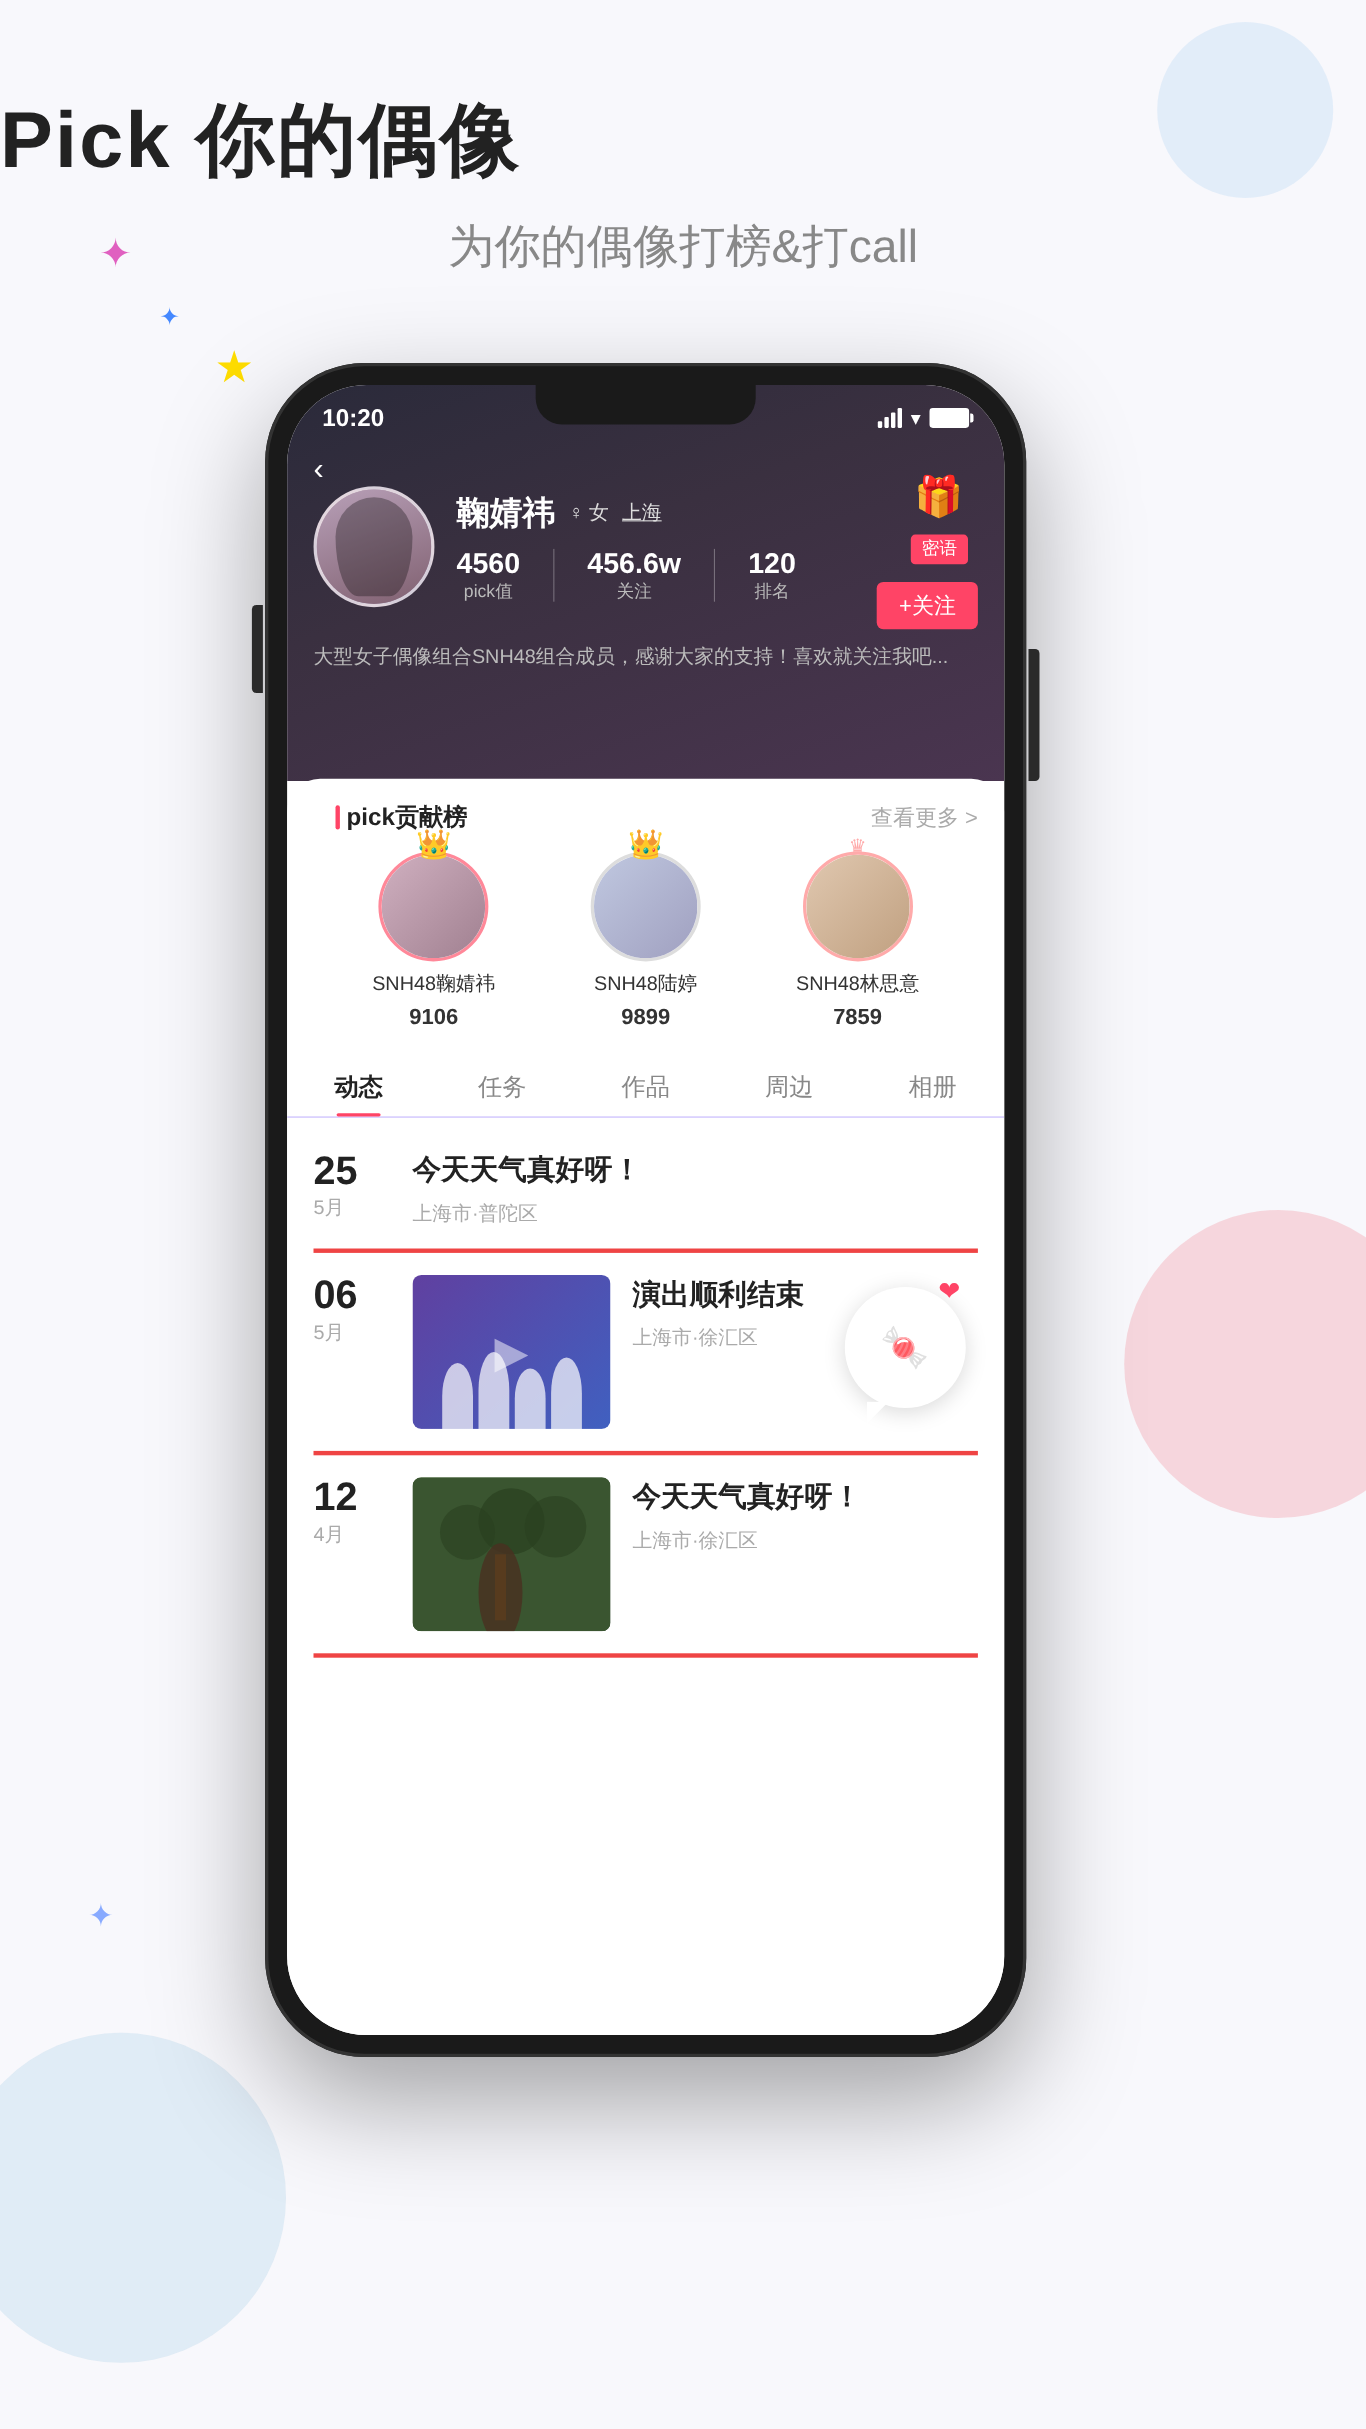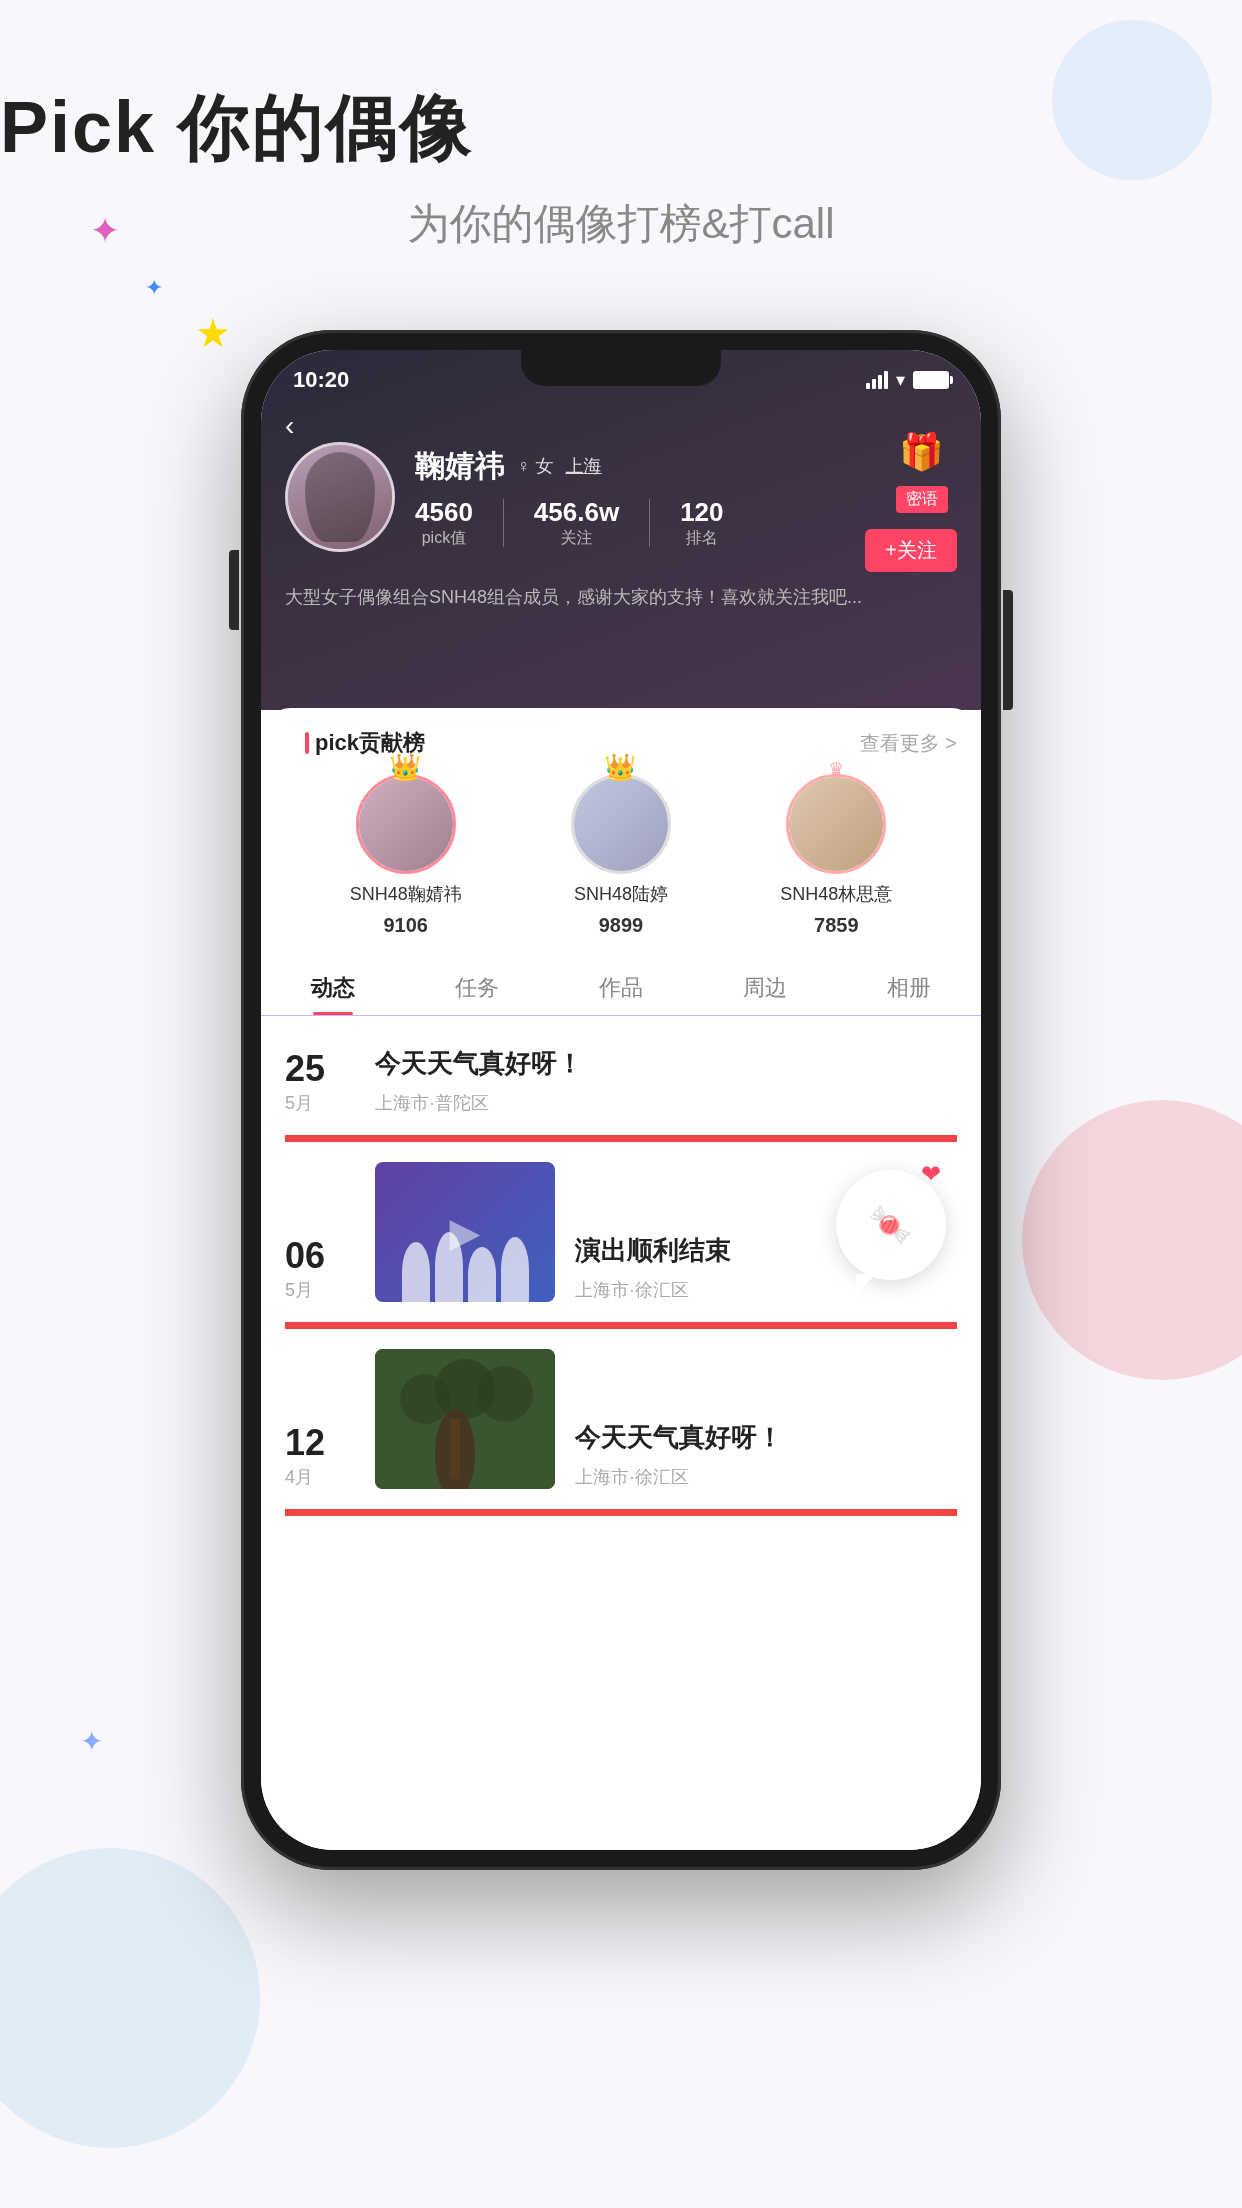--- a/index.html
+++ b/index.html
@@ -94,21 +94,21 @@
     
     .phone-wrapper {
       position: absolute;
       top: 330px;
       left: 50%;
       transform: translateX(-50%);
       width: 760px;
       height: 1540px;
     }
     .phone-outer {
-      width: 760px;
+      width: 692px;
       height: 1540px;
       background: #1a1a1a;
       border-radius: 90px;
       position: relative;
       box-shadow: 0 40px 100px rgba(0,0,0,0.35), inset 0 0 0 3px #333;
     }
     
     .phone-outer::before {
       content: '';
       position: absolute;
@@ -506,22 +506,21 @@
     }
 
     
     .timeline {
       padding: 10px 24px;
     }
     .timeline-item {
       display: flex;
       gap: 20px;
       padding: 20px 0;
-      border-bottom: 7px solid #ef4444;
-      align-items: flex-end;
+      border-bottom: 4px solid #ef4444;
     }
     .timeline-date {
       min-width: 70px;
       text-align: left;
     }
     .date-day {
       font-size: 36px;
       font-weight: 700;
       color: #222;
       line-height: 1;

